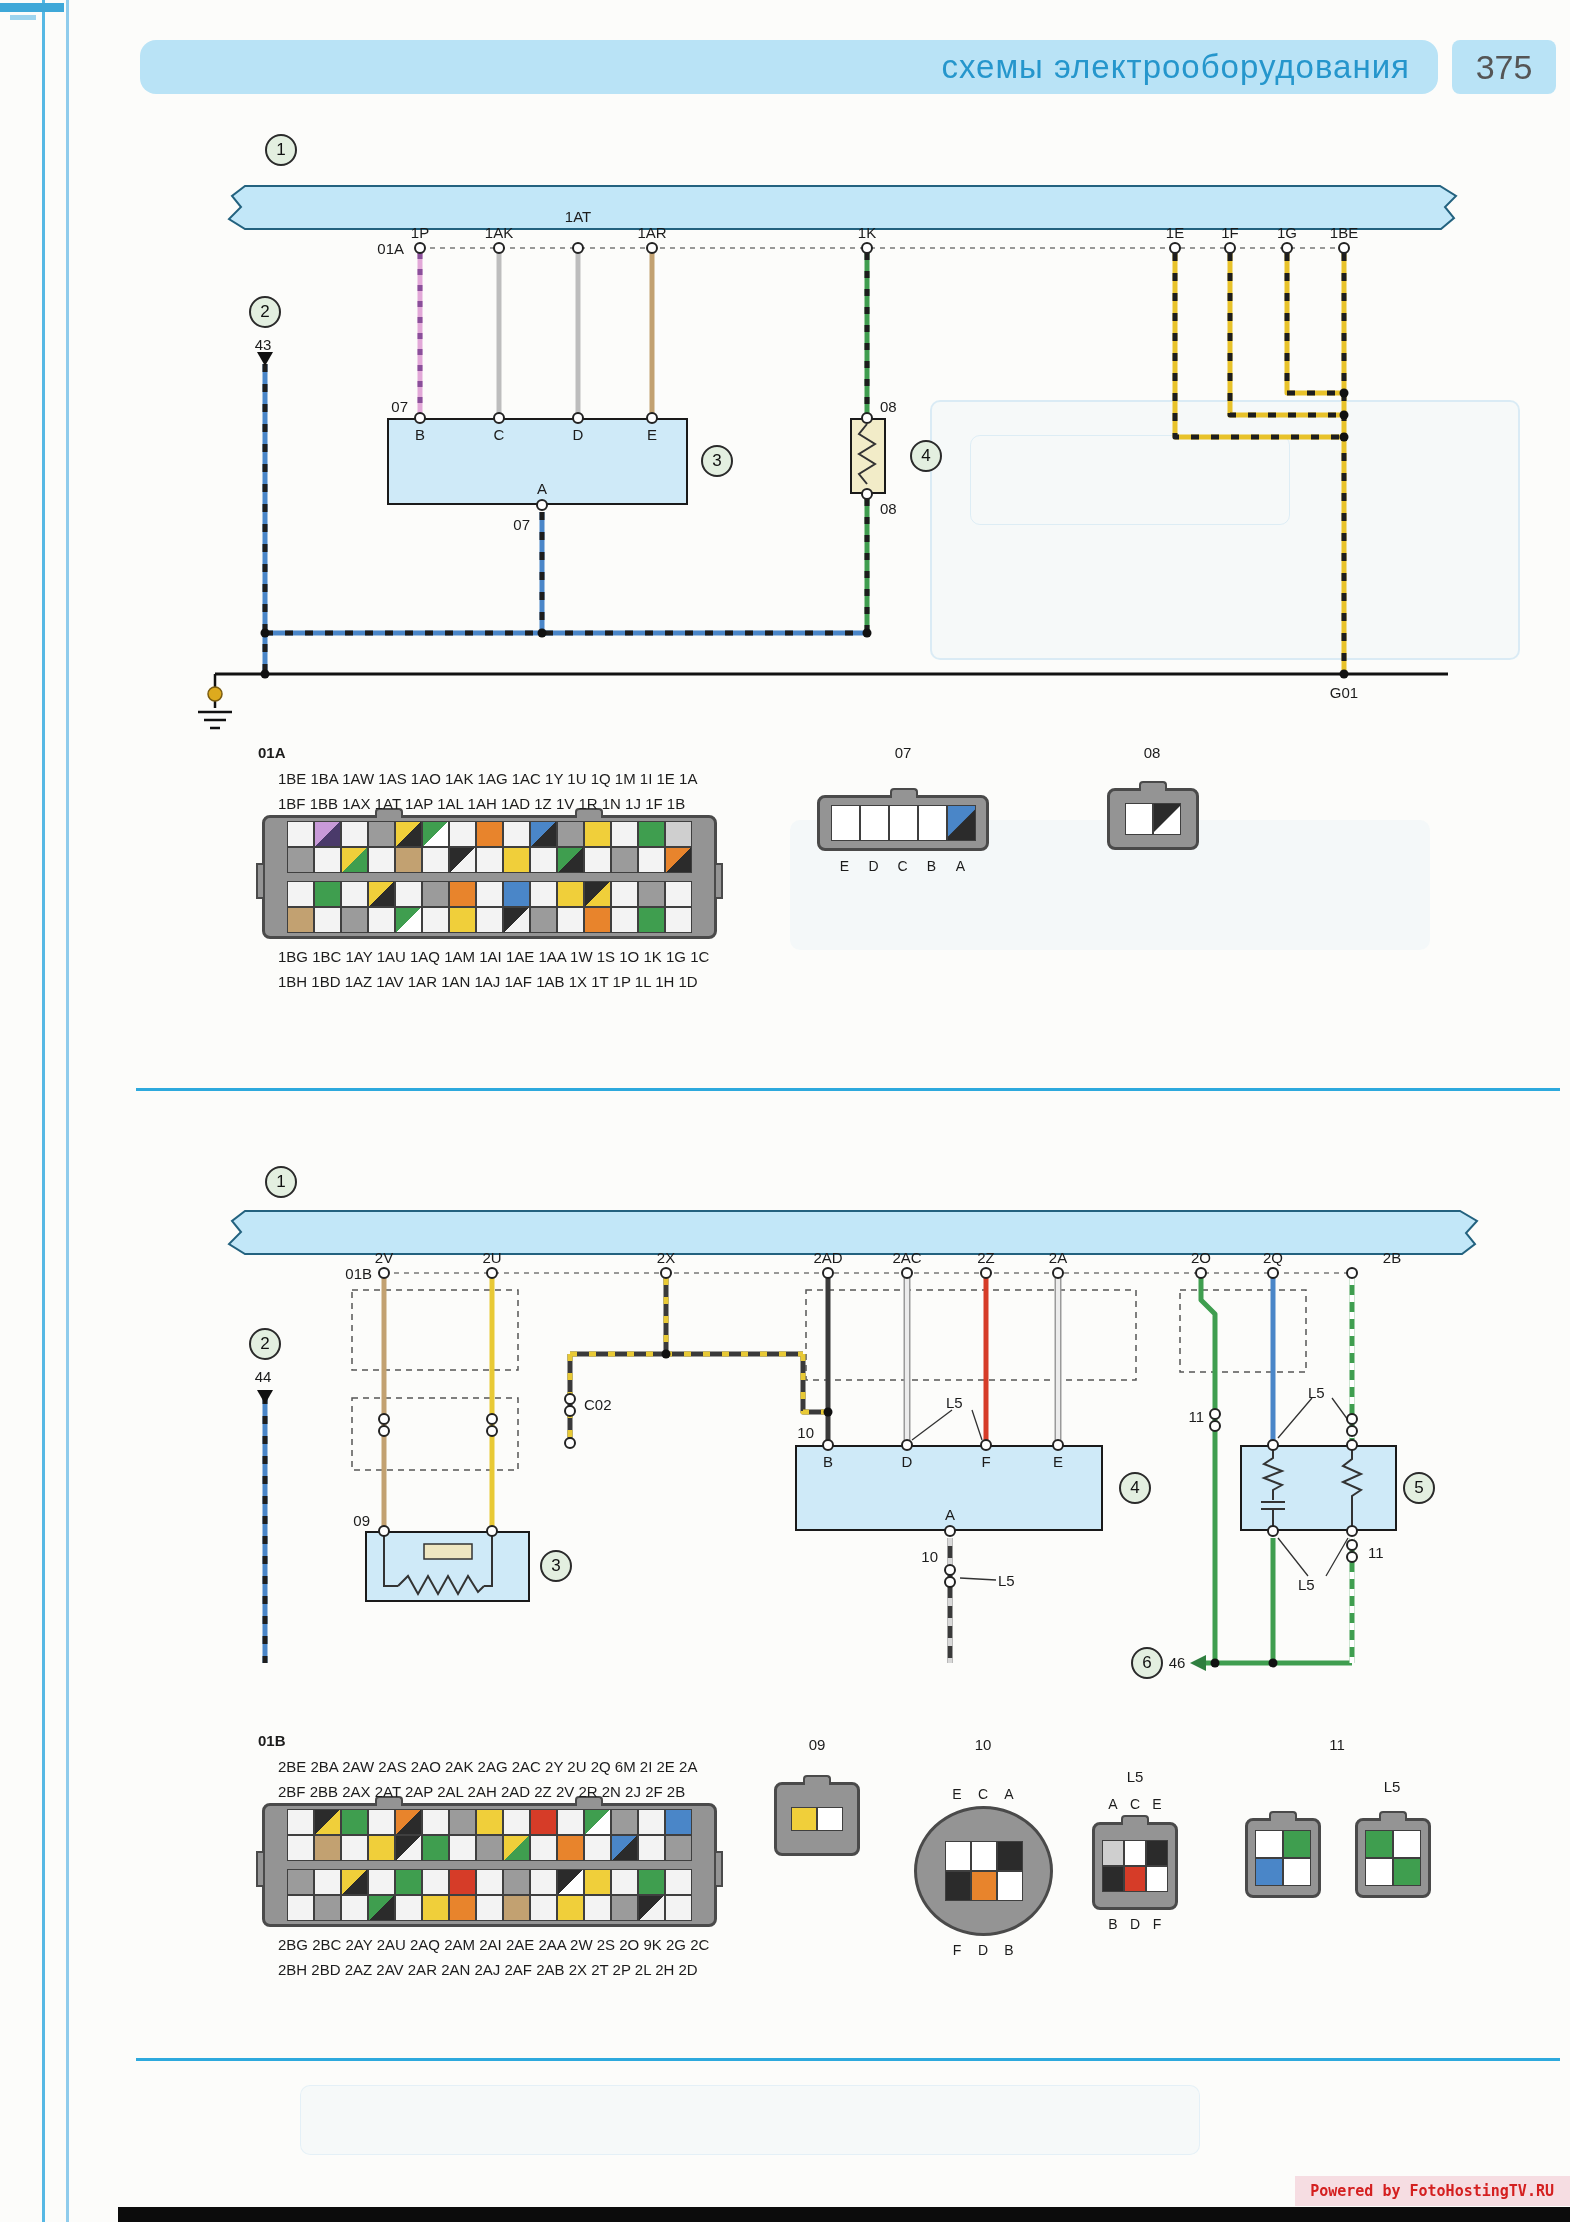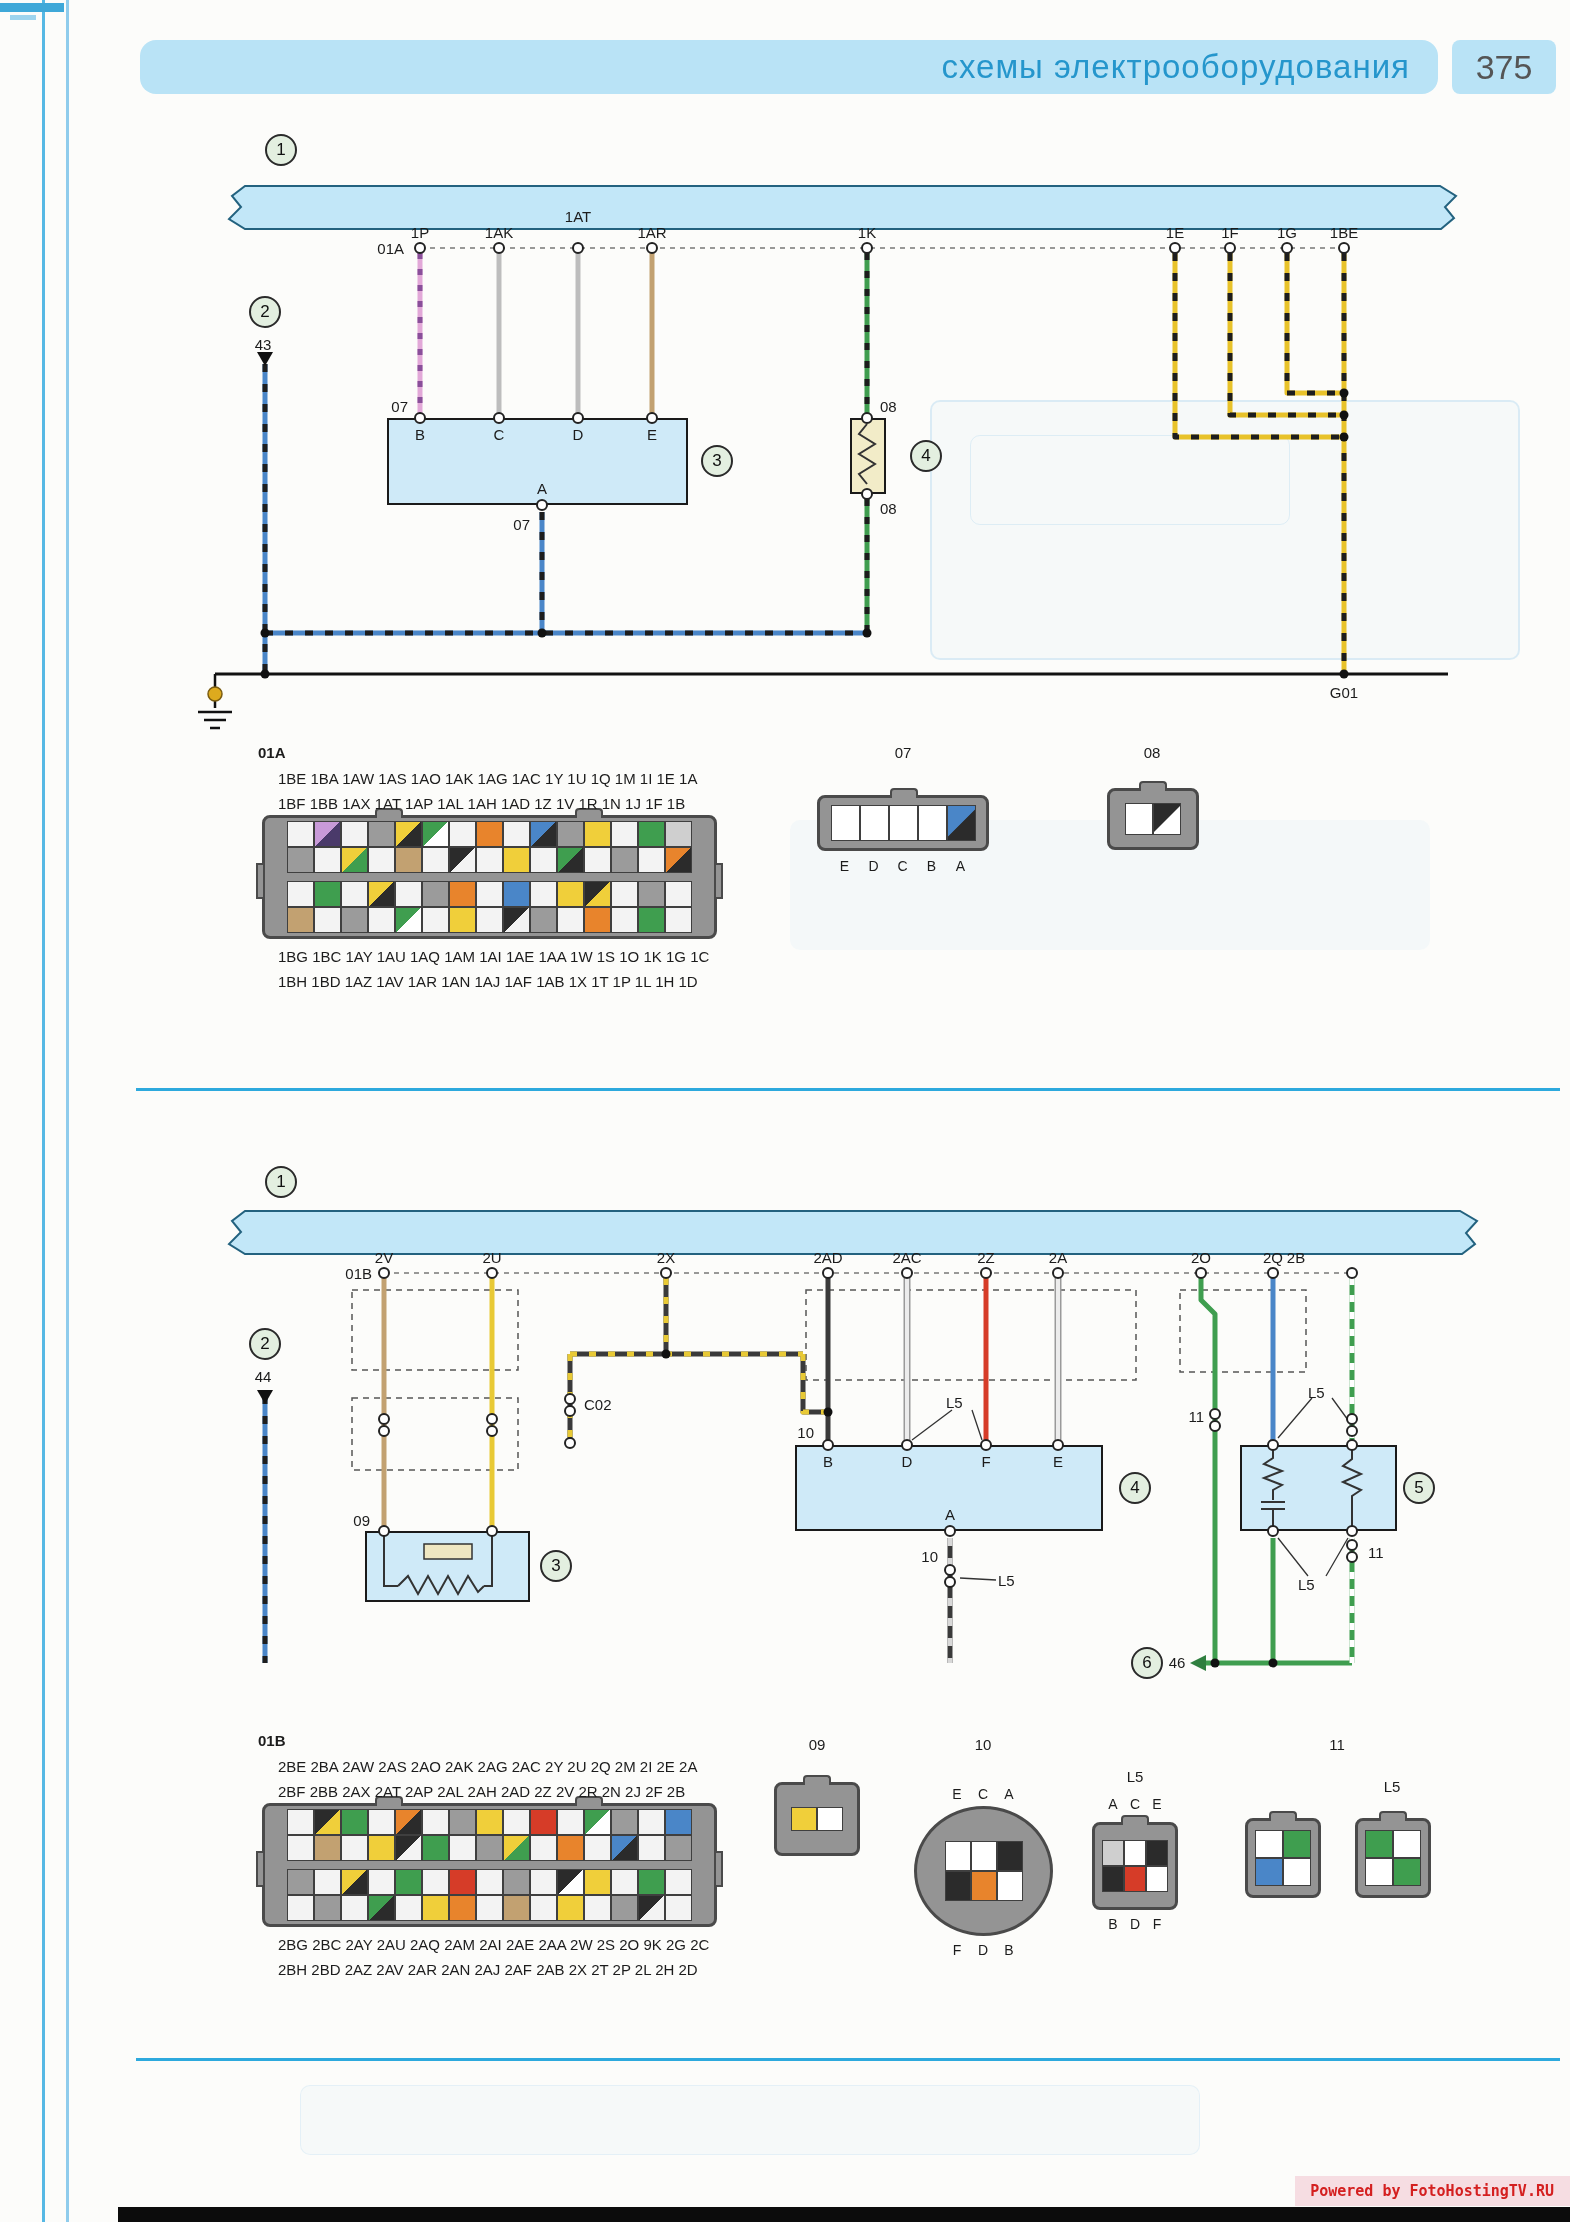--- a/index.html
+++ b/index.html
@@ -382,41 +382,41 @@
 <div class="lblr" style="left:372px;top:1265px">01B</div>
 <div class="lblc" style="left:384px;top:1249px">2V</div>
 <div class="lblc" style="left:492px;top:1249px">2U</div>
 <div class="lblc" style="left:666px;top:1249px">2X</div>
 <div class="lblc" style="left:828px;top:1249px">2AD</div>
 <div class="lblc" style="left:907px;top:1249px">2AC</div>
 <div class="lblc" style="left:986px;top:1249px">2Z</div>
 <div class="lblc" style="left:1058px;top:1249px">2A</div>
 <div class="lblc" style="left:1201px;top:1249px">2O</div>
 <div class="lblc" style="left:1273px;top:1249px">2Q</div>
-<div class="lblc" style="left:1296px;top:1249px">2B</div>
+<div class="lblc" style="left:1392px;top:1249px">2B</div>
 <div class="lblc" style="left:263px;top:1368px">44</div>
 <div class="lbl" style="left:584px;top:1396px">C02</div>
 <div class="lblr" style="left:814px;top:1424px">10</div>
 <div class="lbl" style="left:946px;top:1394px">L5</div>
 <div class="lblr" style="left:1204px;top:1408px">11</div>
 <div class="lbl" style="left:1308px;top:1384px">L5</div>
 <div class="lblc" style="left:828px;top:1453px">B</div>
 <div class="lblc" style="left:907px;top:1453px">D</div>
 <div class="lblc" style="left:986px;top:1453px">F</div>
 <div class="lblc" style="left:1058px;top:1453px">E</div>
 <div class="lblc" style="left:950px;top:1506px">A</div>
 <div class="lblr" style="left:370px;top:1512px">09</div>
 <div class="lblr" style="left:938px;top:1548px">10</div>
 <div class="lbl" style="left:998px;top:1572px">L5</div>
 <div class="lbl" style="left:1368px;top:1544px">11</div>
 <div class="lbl" style="left:1298px;top:1576px">L5</div>
 <div class="lblc" style="left:1177px;top:1654px">46</div>
 
 <div class="lbl" style="left:258px;top:1732px;font-weight:bold">01B</div>
-<div class="pinrow" style="left:278px;top:1758px">2BE 2BA 2AW 2AS 2AO 2AK 2AG 2AC 2Y 2U 2Q 2M 2I 2E 2A</div>
+<div class="pinrow" style="left:278px;top:1758px">2BE 2BA 2AW 2AS 2AO 2AK 2AG 2AC 2Y 2U 2Q 6M 2I 2E 2A</div>
 <div class="pinrow" style="left:278px;top:1783px">2BF 2BB 2AX 2AT 2AP 2AL 2AH 2AD 2Z 2V 2R 2N 2J 2F 2B</div>
 <div class="conn bigconn" style="left:262px;top:1803px;width:455px;height:124px">
   <div class="conntab" style="left:110px"></div>
   <div class="conntab" style="left:310px"></div>
   <div class="connear l"></div>
   <div class="connear r"></div>
   <div class="cells cells-15">
       <div class="cell" style="background: rgb(243, 243, 243);"></div>
       <div class="cell" style="background: linear-gradient(135deg, rgb(43, 43, 43) 49%, rgb(240, 207, 58) 51%);"></div>
       <div class="cell" style="background: rgb(63, 158, 79);"></div>

